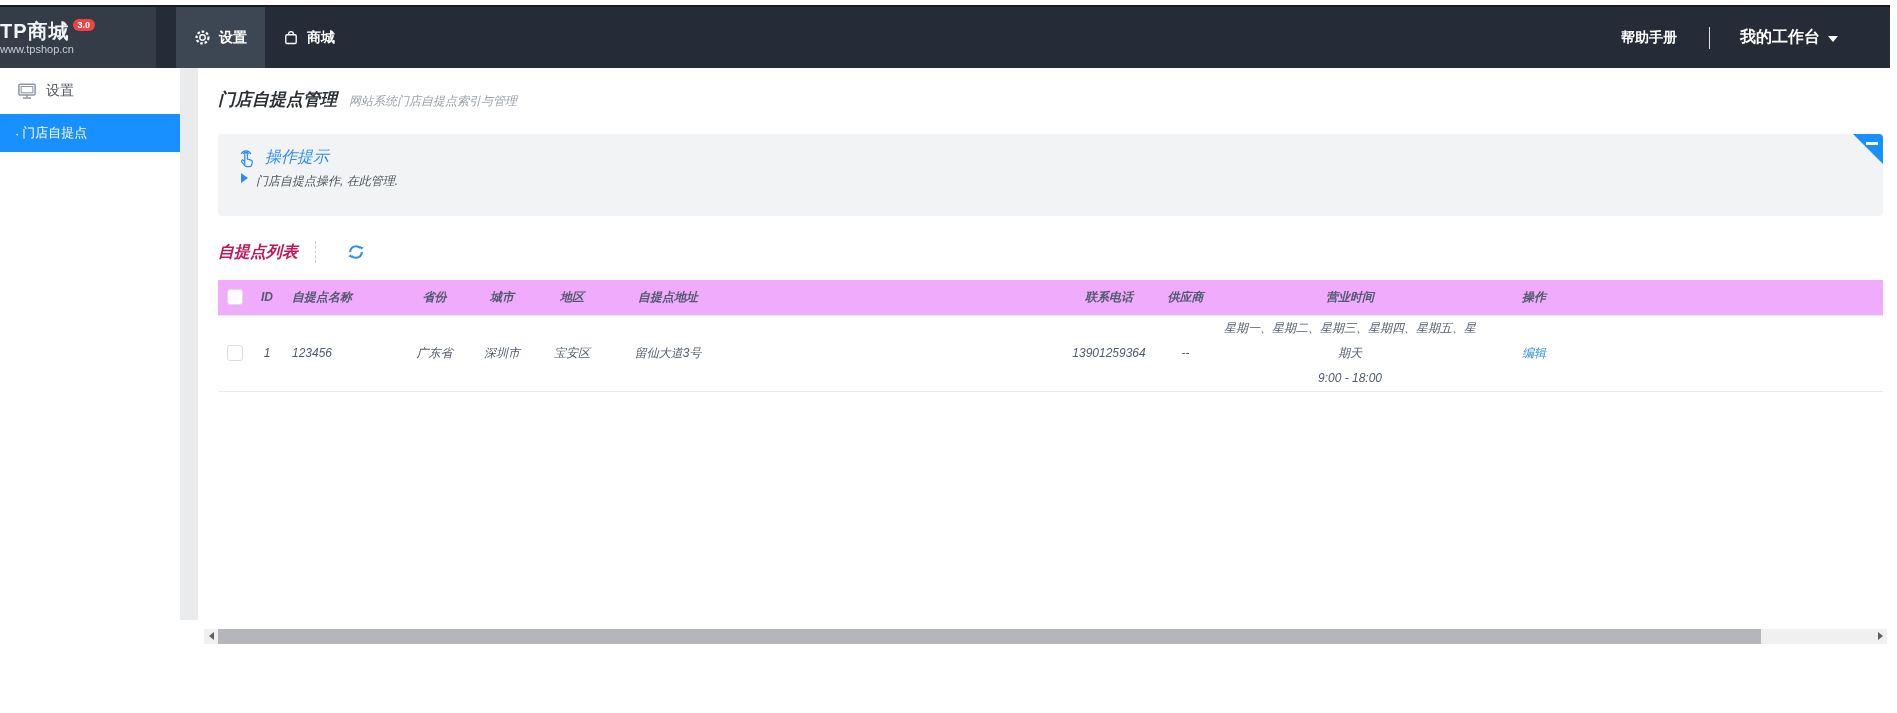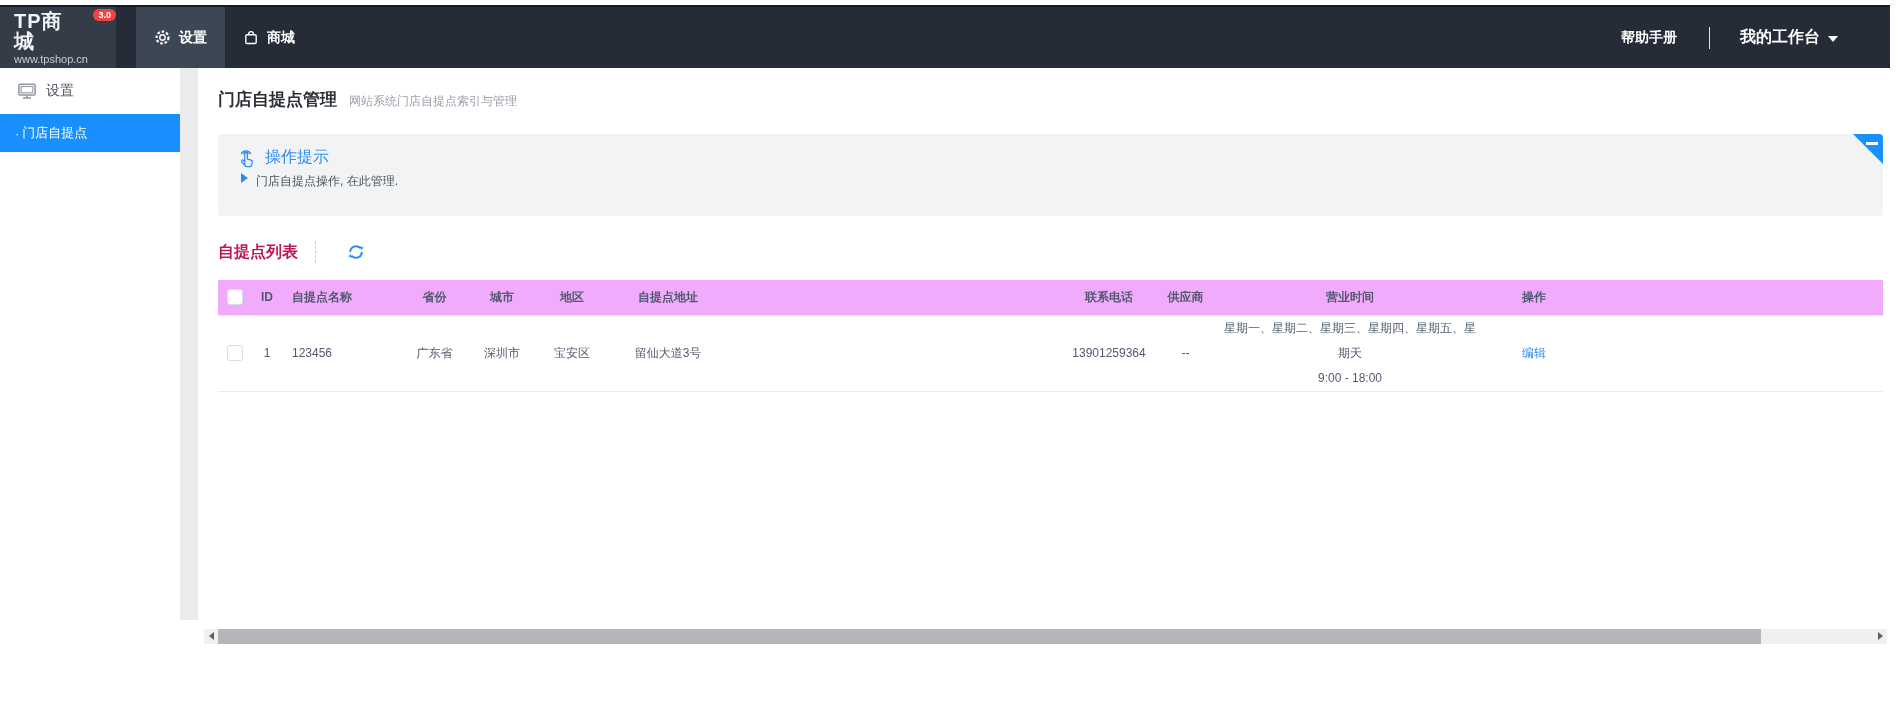--- a/index.html
+++ b/index.html
@@ -3,26 +3,26 @@
 <meta charset="utf-8">
 <style>
   * { margin:0; padding:0; box-sizing:border-box; }
   html,body { width:1897px; height:713px; background:#fff; overflow:hidden;
               font-family:"Liberation Sans","DejaVu Sans",sans-serif; }
 
   
   .navbar { position:absolute; top:5px; left:0; width:1890px; height:63px;
             background:#252b37; border-top:2px solid #171c24;
             display:flex; align-items:stretch; color:#fff; }
-  .logo-block { width:116px; background:#343c48; display:flex; flex-direction:column;
-                justify-content:center; padding-left:14px; cursor:pointer; }
+  .logo-block { width:156px; background:#343c48; display:flex; flex-direction:column;
+                justify-content:center; cursor:pointer; }
   .logo-line { display:flex; align-items:flex-start; }
   .logo-title { font-size:20px; font-weight:bold; letter-spacing:1px; color:#f2f4f6; line-height:20px; }
   .logo-badge { background:#ef4444; color:#fff; font-size:9px; font-weight:bold;
-                border-radius:8px; padding:1px 5px; margin-left:12px; margin-top:-2px; }
+                border-radius:8px; padding:1px 5px; margin-left:3px; margin-top:-2px; }
   .logo-domain { font-size:11px; color:#c9ced5; margin-top:2px; }
   .nav-gap { width:20px; }
   .nav-tab { display:flex; align-items:center; gap:8px; padding:0 18px;
              font-size:14px; font-weight:bold; cursor:pointer; }
   .nav-tab.active { background:#3d4653; }
   .nav-right { margin-left:auto; display:flex; align-items:center; padding-right:52px; }
   .nav-link { font-size:14px; font-weight:bold; cursor:pointer; }
   .nav-divider { width:1px; height:22px; background:rgba(255,255,255,.85); margin:0 30px 0 32px; }
   .workspace { display:flex; align-items:center; gap:8px; cursor:pointer;font-weight:bold; }
   .caret-down { width:0; height:0; border-left:5px solid transparent; border-right:5px solid transparent;
@@ -30,21 +30,21 @@
 
   
   .layout { position:absolute; top:68px; left:0; width:1897px; height:645px; display:flex; }
   .sidebar { width:180px; background:#fff; height:100%; }
   .side-header { height:46px; display:flex; align-items:center; gap:9px;
                  padding-left:17px; font-size:14px; color:#51555e; cursor:pointer; }
   .side-item { height:38px; display:flex; align-items:center; padding-left:15px;
                background:#1890ff; color:#fff; font-size:13px; cursor:pointer; }
   .side-item .bullet { margin-right:3px; }
   .gray-strip { width:18px; height:552px; background:#e9ebed; }
-  .main { flex:1; background:#fff; padding:20px 14px 0 20px; }
+  .main { flex:1; background:#fff; padding:20px 14px 0 20px;font-style:italic; }
 
   
   .page-head { display:flex; align-items:baseline; gap:12px; margin-bottom:23px; }
   .page-title { font-size:17px; font-weight:bold; color:#2b2f36; }
   .page-subtitle { font-size:12px; color:#9aa0a8; }
 
   
   .tips { position:relative; background:#f2f3f5; border-radius:4px; height:82px;
           padding:13px 40px 0 18px; overflow:hidden; }
   .tips-title-row { display:flex; align-items:center; gap:9px; color:#2d8cf0; font-size:16px; }

